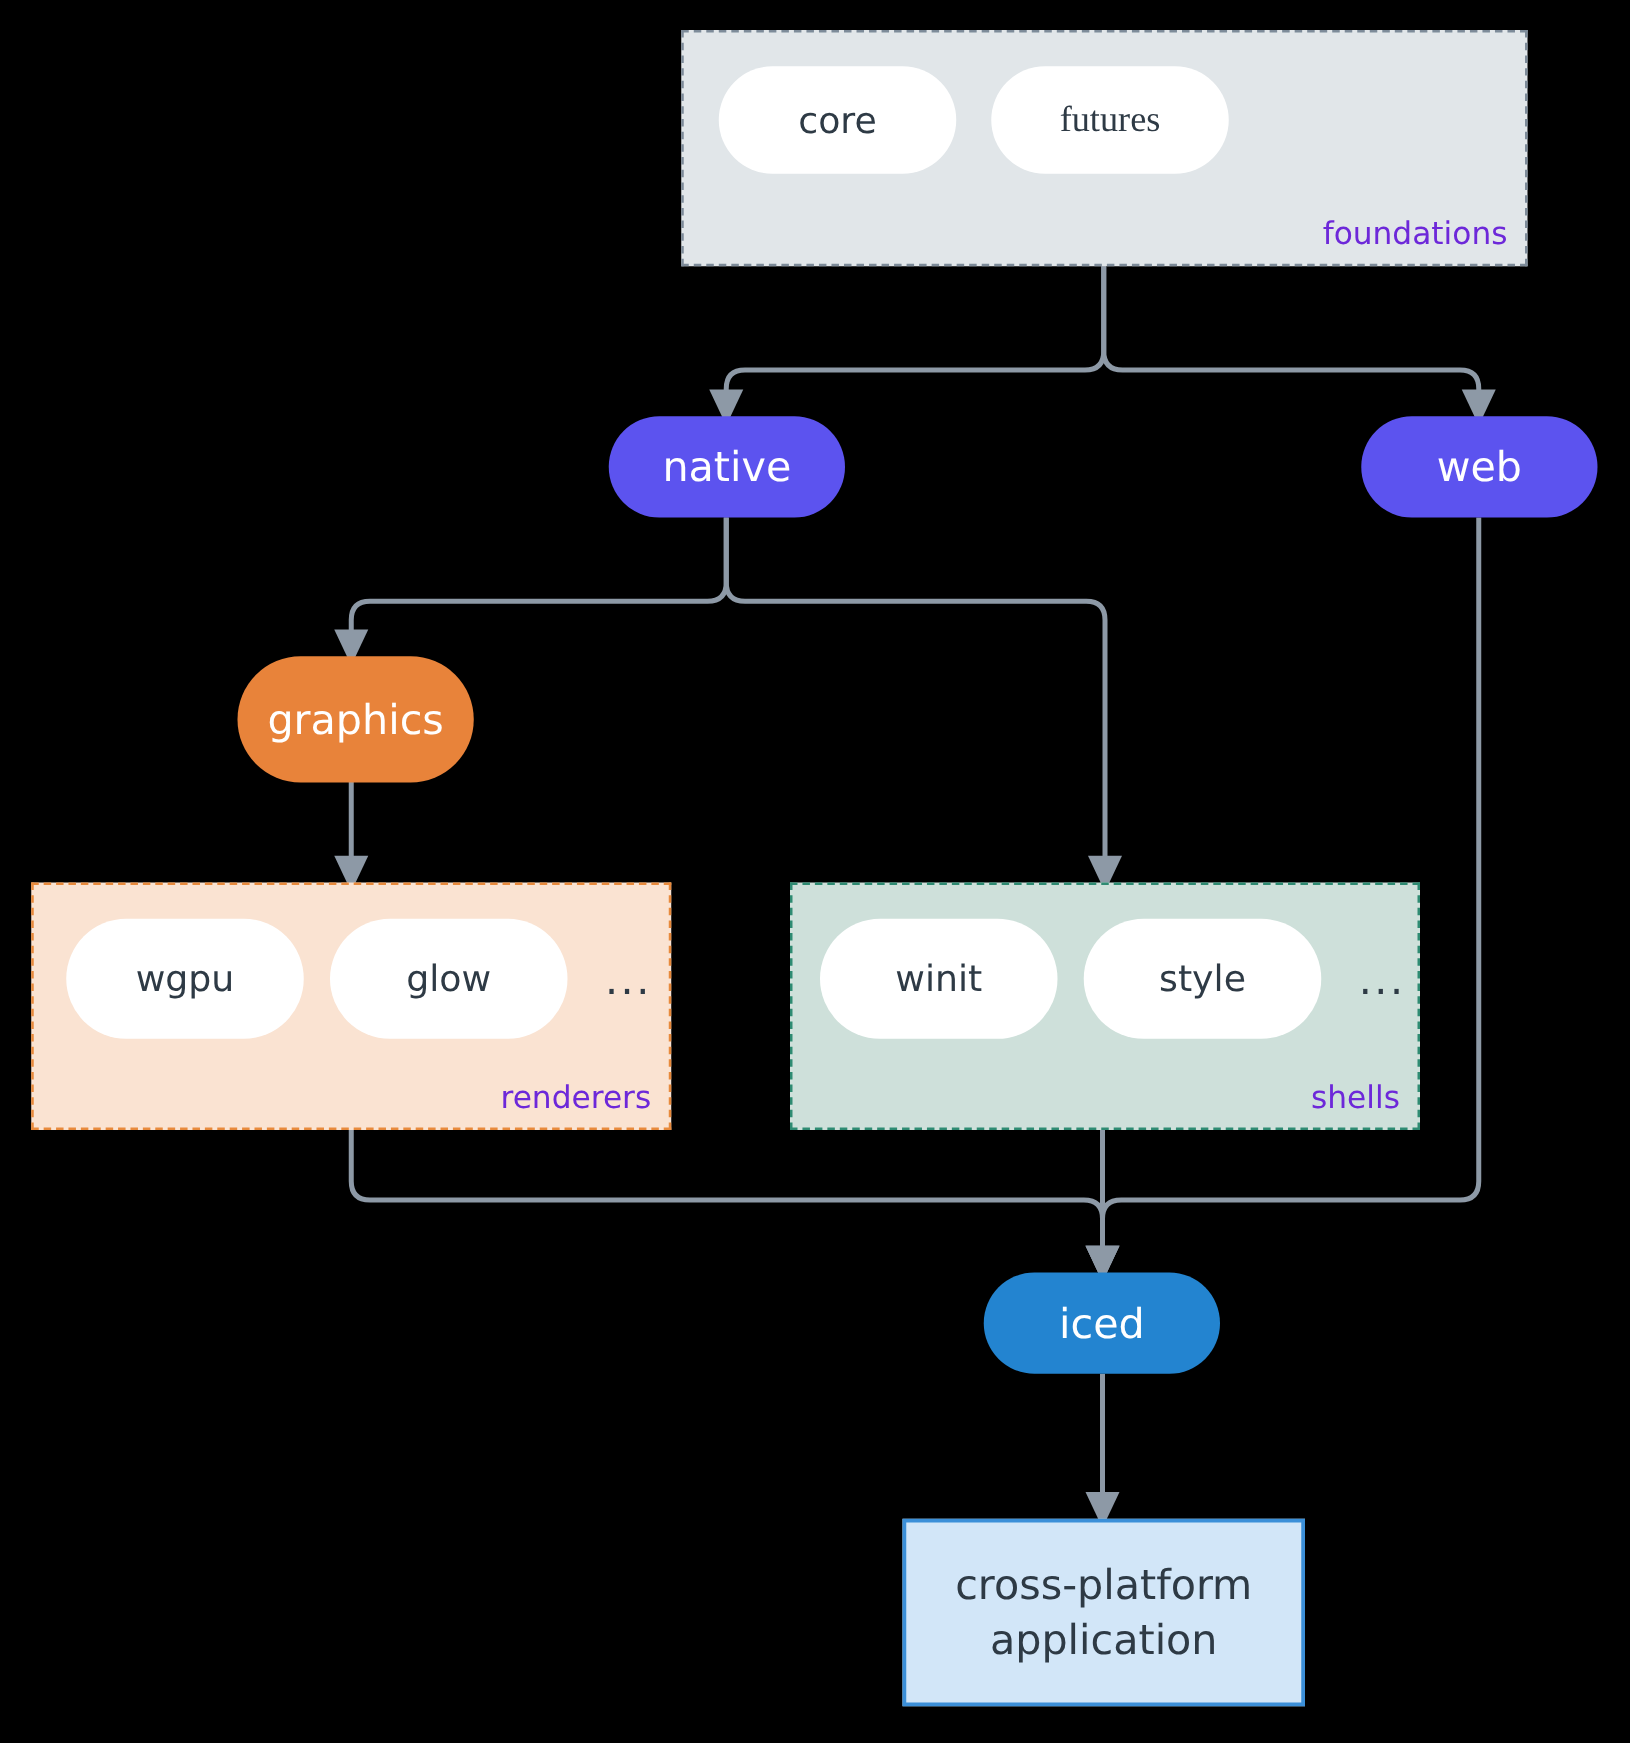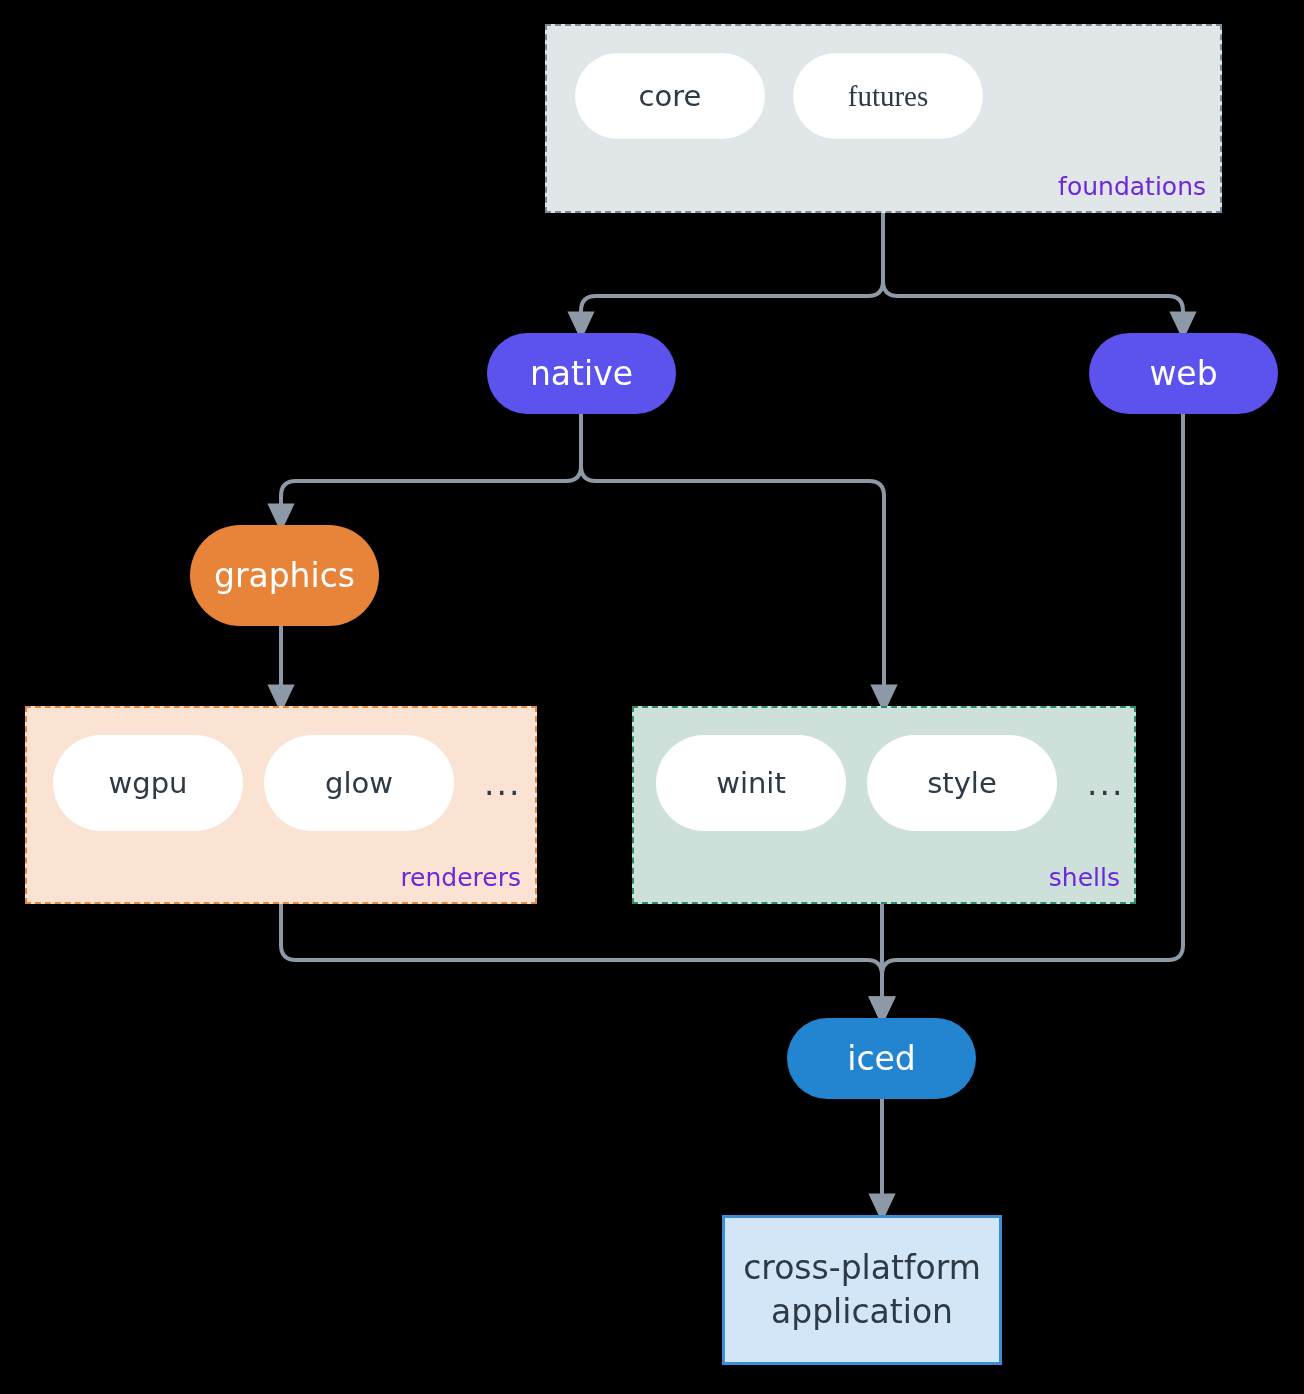--- a/index.html
+++ b/index.html
@@ -130,21 +130,21 @@
   .node-iced {
     left: 787px;
     top: 1018px;
     width: 189px;
     height: 81px;
     background: #2384D0;
   }
   .node-app {
     left: 722px;
     top: 1215px;
-    width: 280px;
+    width: 322px;
     height: 150px;
     background: #D2E6F8;
     border: 3px solid #3B8FD8;
     color: #2E3A45;
     font-size: 33px;
     line-height: 1.32;
     text-align: center;
     flex-direction: column;
   }
 </style>

